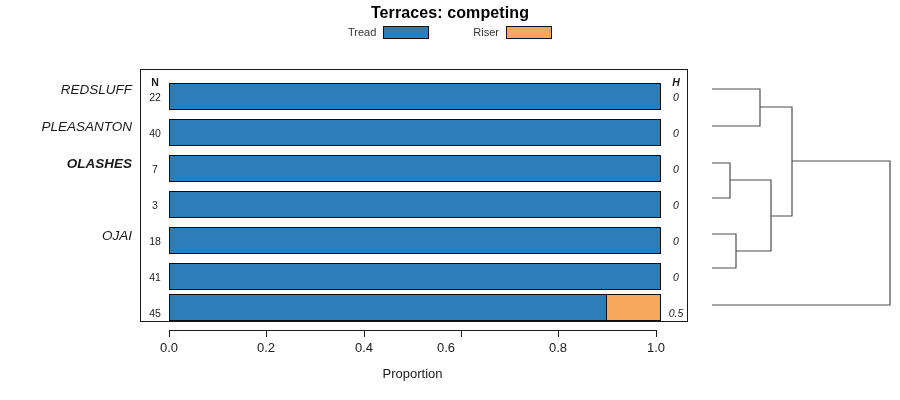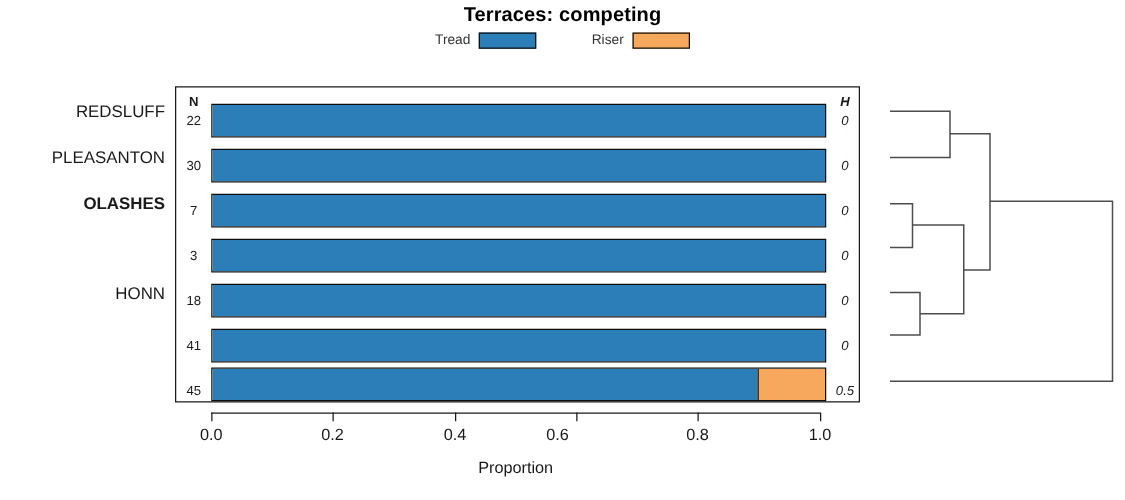--- a/index.html
+++ b/index.html
@@ -83,20 +83,21 @@
   }
   .row-label {
     position: absolute;
     right: 4px;
     width: 132px;
     text-align: right;
     font-size: 13.5px;
     color: #1a1a1a;
     transform: translateY(-50%);
     white-space: nowrap;
+    font-style: italic;
   }
   .row-label.bold { font-weight: bold; padding-left: 15px; }
 
   
   .ncol {
     position: absolute;
     left: 141px;
     top: 69px;
     width: 28px;
     height: 253px;
@@ -231,27 +232,27 @@
       <span class="legend-swatch" style="background:#f7a85c"></span>
     </div>
   </div>
 
   <div class="plot-frame"></div>
 
   <div class="row-labels">
     <div class="row-label" style="top:20px">REDSLUFF</div>
     <div class="row-label" style="top:57px">PLEASANTON</div>
     <div class="row-label bold" style="top:94px">OLASHES</div>
-    <div class="row-label" style="top:166px">HONN</div>
+    <div class="row-label" style="top:166px">OJAI</div>
   </div>
 
   <div class="ncol">
     <div class="ncol-header" style="top:13px">N</div>
     <div class="ncol-value" style="top:28px">22</div>
-    <div class="ncol-value" style="top:64px">30</div>
+    <div class="ncol-value" style="top:64px">40</div>
     <div class="ncol-value" style="top:100px">7</div>
     <div class="ncol-value" style="top:136px">3</div>
     <div class="ncol-value" style="top:172px">18</div>
     <div class="ncol-value" style="top:208px">41</div>
     <div class="ncol-value" style="top:244px">45</div>
   </div>
 
   <div class="hcol">
     <div class="hcol-header" style="top:13px">H</div>
     <div class="hcol-value" style="top:28px">0</div>

